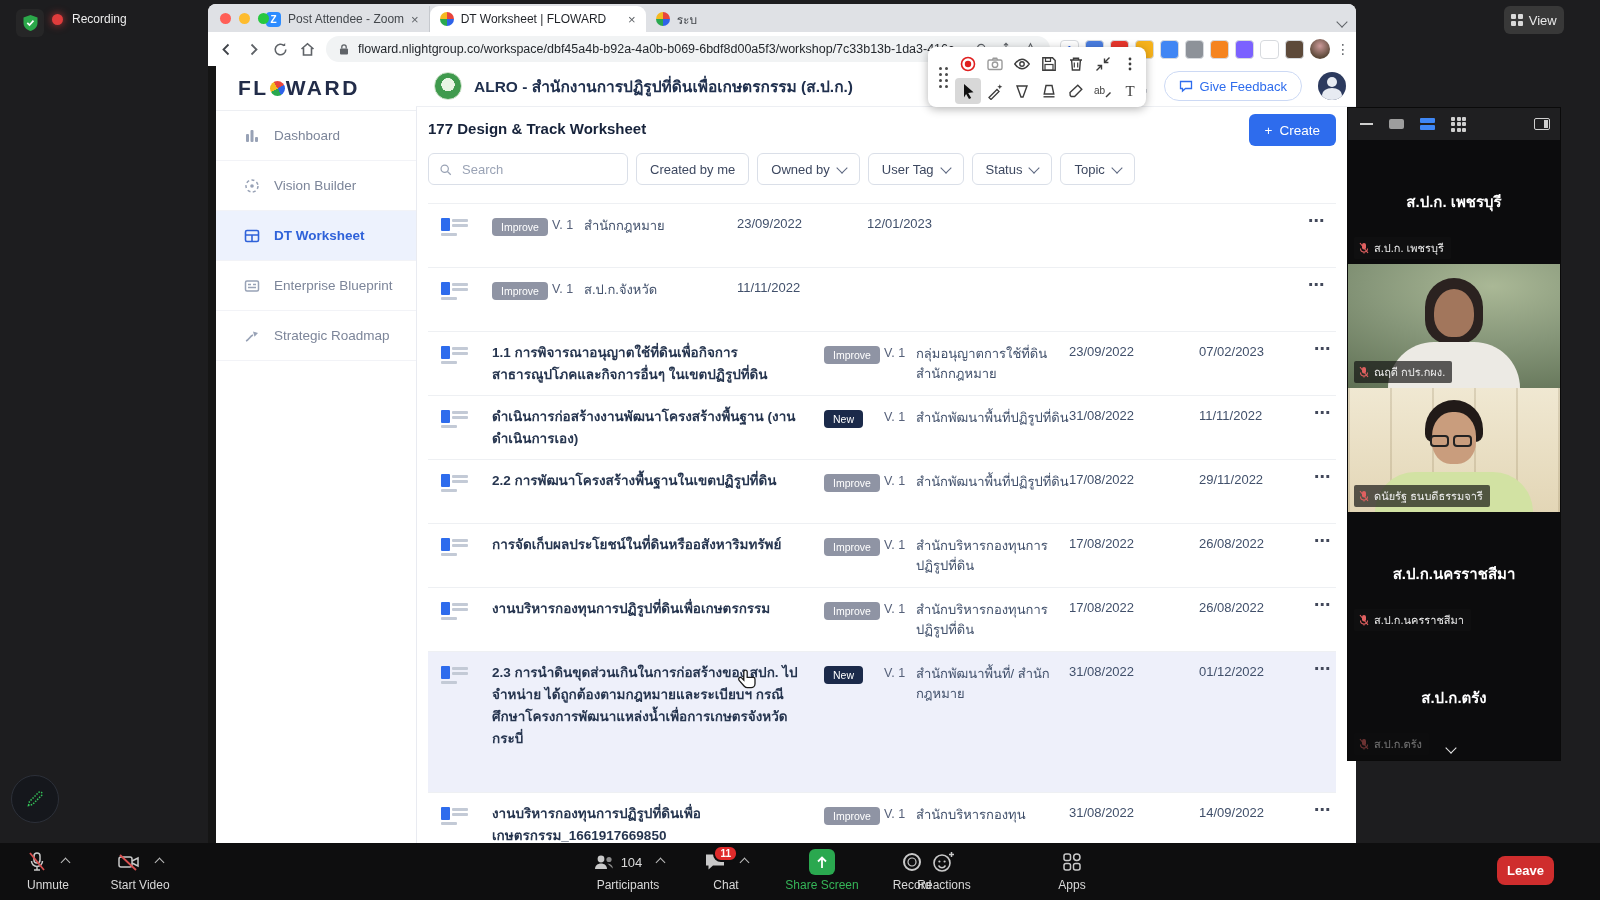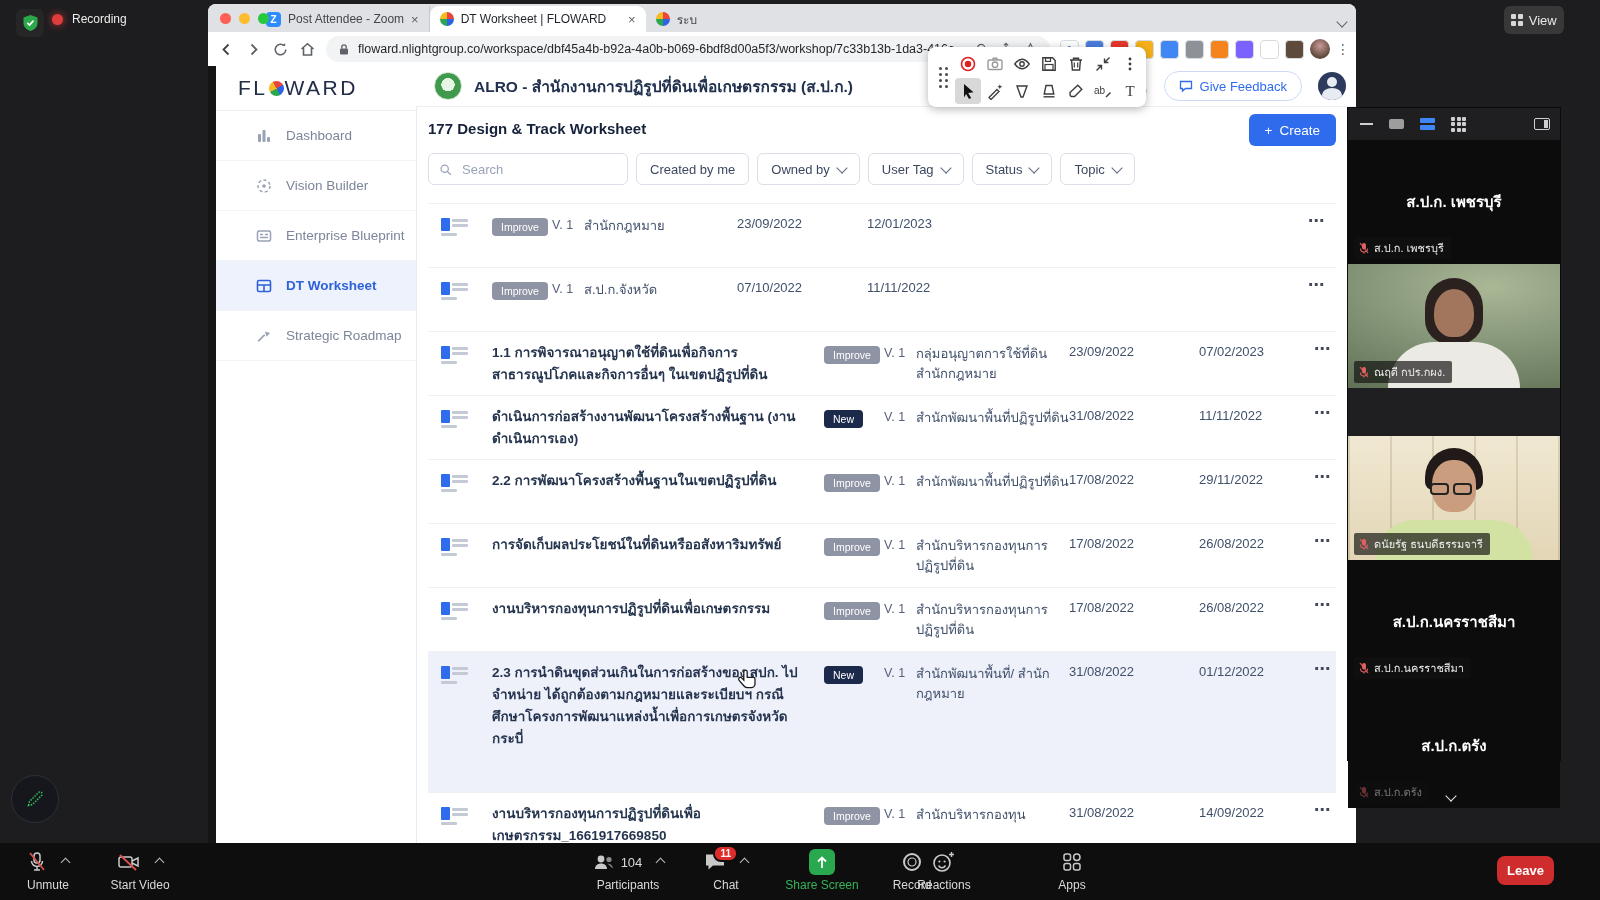--- a/index.html
+++ b/index.html
@@ -47,24 +47,24 @@
   .exts{display:flex;gap:6px;align-items:center;}
   .ext{width:17px;height:17px;border-radius:4px;border:1px solid #d7dade;display:flex;align-items:center;
        justify-content:center;font-size:9px;font-weight:bold;color:#2e63e8;}
   .ext-avatar{width:20px;height:20px;border-radius:50%;}
   .kebab{color:#5f6368;font-size:14px;letter-spacing:0;line-height:5px;text-align:center;width:10px;}
   
   .content{position:absolute;left:0;top:62px;right:0;bottom:0;background:#fff;}
   .left-strip{position:absolute;left:0;top:0;width:8px;bottom:0;background:#151515;}
   .app-sidebar{position:absolute;left:8px;top:0;width:200px;bottom:0;background:#fff;border-right:1px solid #e9ebf1;}
   .logo-box{height:44px;display:flex;align-items:center;padding-left:22px;border-bottom:1px solid #edeff3;}
-  .brand{font-size:21px;font-weight:normal;letter-spacing:2.5px;color:#222c49;display:flex;align-items:center;}
+  .brand{font-size:21px;font-weight:bold;letter-spacing:2.5px;color:#222c49;display:flex;align-items:center;}
   .brand .pie{width:15px;height:15px;border-radius:50%;margin:0 1px;
               background:conic-gradient(from -30deg,#e8453c 0 25%,#2e63e8 25% 50%,#2aa84f 50% 75%,#f5b921 75% 100%);}
-  .side-item{height:49px;display:flex;align-items:center;gap:14px;padding-left:40px;border-bottom:1px solid #f2f3f7;
+  .side-item{height:49px;display:flex;align-items:center;gap:14px;padding-left:28px;border-bottom:1px solid #f2f3f7;
              color:#7c8599;font-size:13.5px;}
   .side-item .sic{color:#98a2b6;}
   .side-item.active{background:#edf2fd;color:#2f62d9;font-weight:bold;}
   .side-item.active .sic{color:#2f62d9;}
   .app-header{position:absolute;left:208px;right:0;top:0;height:40px;border-bottom:1px solid #edeff3;
               display:flex;align-items:center;padding-left:18px;background:#fff;}
   .emblem{width:26px;height:26px;border-radius:50%;flex:0 0 auto;
           background:radial-gradient(circle at 50% 45%,#e9f5e4 0 34%,#3f9a4d 35% 100%);border:1px solid #cfe3cc;}
   .ws-title{font-size:15.5px;font-weight:bold;color:#20304e;margin-left:12px;white-space:nowrap;}
   .hdr-right{position:absolute;right:10px;top:5px;display:flex;align-items:center;gap:16px;}
@@ -122,21 +122,21 @@
   .vp-spk{width:15px;height:10px;border-radius:2px;background:#9d9d9d;}
   .vp-strip{display:flex;flex-direction:column;gap:2px;}
   .vp-strip i{width:15px;height:5px;background:#3f87f5;border-radius:1px;}
   .vp-grid{display:grid;grid-template-columns:repeat(3,4px);grid-gap:1.5px;}
   .vp-grid i{width:4px;height:4px;background:#cfcfcf;border-radius:1px;}
   .vp-side{position:absolute;right:10px;width:16px;height:12px;border:1.6px solid #cfcfcf;border-radius:2px;
            box-sizing:border-box;}
   .vp-side::after{content:"";position:absolute;right:1px;top:1px;bottom:1px;width:4px;background:#cfcfcf;}
   .tiles{position:absolute;left:0;right:0;top:32px;bottom:0;display:flex;flex-direction:column;}
   .tile{position:relative;height:124px;background:#0c0c0d;overflow:hidden;flex:0 0 auto;}
-  .tile.active{outline:2px solid #aec13f;outline-offset:-2px;margin-top:48px;}
+  .tile.active{outline:2px solid #aec13f;outline-offset:-2px;}
   .center-name{position:absolute;inset:0;display:flex;align-items:center;justify-content:center;
                color:#fff;font-size:15px;font-weight:600;}
   .persona{position:absolute;inset:0;}
   .p-bg{position:absolute;inset:0;}
   .persona.woman .p-bg{background:radial-gradient(130% 100% at 68% 18%,#aab896 0%,#87977a 45%,#5d6e52 100%);}
   .persona.woman .p-hair{position:absolute;top:14px;left:50%;width:58px;height:66px;margin-left:-29px;background:#2b2220;
                          border-radius:29px 29px 24px 24px;}
   .persona.woman .p-face{position:absolute;top:25px;left:50%;width:40px;height:48px;margin-left:-20px;background:#a2765c;
                          border-radius:50% 50% 44% 44%;}
   .persona.woman .p-body{position:absolute;bottom:0;left:50%;width:132px;height:46px;margin-left:-66px;background:#eceae4;
@@ -337,38 +337,38 @@
         </div>
         <div class="side-item">
           <span class="sic">
             <svg width="16" height="16" viewBox="0 0 16 16">
                 <circle cx="8" cy="8" r="6" stroke="currentColor" stroke-width="1.5" fill="none" stroke-dasharray="3 2.4"></circle>
                 <circle cx="8" cy="8" r="1.8" fill="currentColor"></circle>
               </svg>
             </span>
           <span>Vision Builder</span>
         </div>
+        <div class="side-item active">
+          <span class="sic">
+            <svg width="16" height="16" viewBox="0 0 16 16">
+                <rect x="1.5" y="2.5" width="13" height="11" rx="1.5" stroke="currentColor" stroke-width="1.6" fill="none"></rect>
+                <path d="M1.5 7h13M8 7v6.5" stroke="currentColor" stroke-width="1.6"></path>
+              </svg>
+            </span>
+          <span>DT Worksheet</span>
+        </div>
         <div class="side-item">
           <span class="sic">
             <svg width="16" height="16" viewBox="0 0 16 16">
                 <rect x="1.5" y="3" width="13" height="10" rx="1.5" stroke="currentColor" stroke-width="1.5" fill="none"></rect>
                 <path d="M4 6.5h3M9 6.5h3M4 9.5h8" stroke="currentColor" stroke-width="1.4"></path>
               </svg>
             </span>
           <span>Enterprise Blueprint</span>
         </div>
-        <div class="side-item active">
-          <span class="sic">
-            <svg width="16" height="16" viewBox="0 0 16 16">
-                <rect x="1.5" y="2.5" width="13" height="11" rx="1.5" stroke="currentColor" stroke-width="1.6" fill="none"></rect>
-                <path d="M1.5 7h13M8 7v6.5" stroke="currentColor" stroke-width="1.6"></path>
-              </svg>
-            </span>
-          <span>DT Worksheet</span>
-        </div>
         <div class="side-item">
           <span class="sic">
             <svg width="16" height="16" viewBox="0 0 16 16">
                 <path d="M2 13c3-1 4-5 7-6" stroke="currentColor" stroke-width="1.6" fill="none"></path>
                 <path d="M9 3.5L14 5l-3.5 3.8z" fill="currentColor"></path>
               </svg>
             </span>
           <span>Strategic Roadmap</span>
         </div>
       </div>
@@ -446,21 +446,20 @@
               <div class="c-d1">23/09/2022</div>
               <div class="c-d2">12/01/2023</div>
               <div class="c-menu">⋯</div>
             </div>
 
             <div class="trow">
               <div class="c-icon"><span class="doc-ic"></span></div>
               <div class="c-badge"><span class="badge improve">Improve</span></div>
               <div class="c-ver">V. 1</div>
               <div class="c-org">ส.ป.ก.จังหวัด</div>
-              <div class="c-d1">07/10/2022</div>
               <div class="c-d2">11/11/2022</div>
               <div class="c-menu">⋯</div>
             </div>
 
             <div class="trow">
               <div class="c-icon"><span class="doc-ic"></span></div>
               <div class="c-title">1.1 การพิจารณาอนุญาตใช้ที่ดินเพื่อกิจการสาธารณูปโภคและกิจการอื่นๆ ในเขตปฏิรูปที่ดิน</div>
               <div class="c-badge"><span class="badge improve">Improve</span></div>
               <div class="c-ver">V. 1</div>
               <div class="c-org">กลุ่มอนุญาตการใช้ที่ดิน สำนักกฎหมาย</div>

